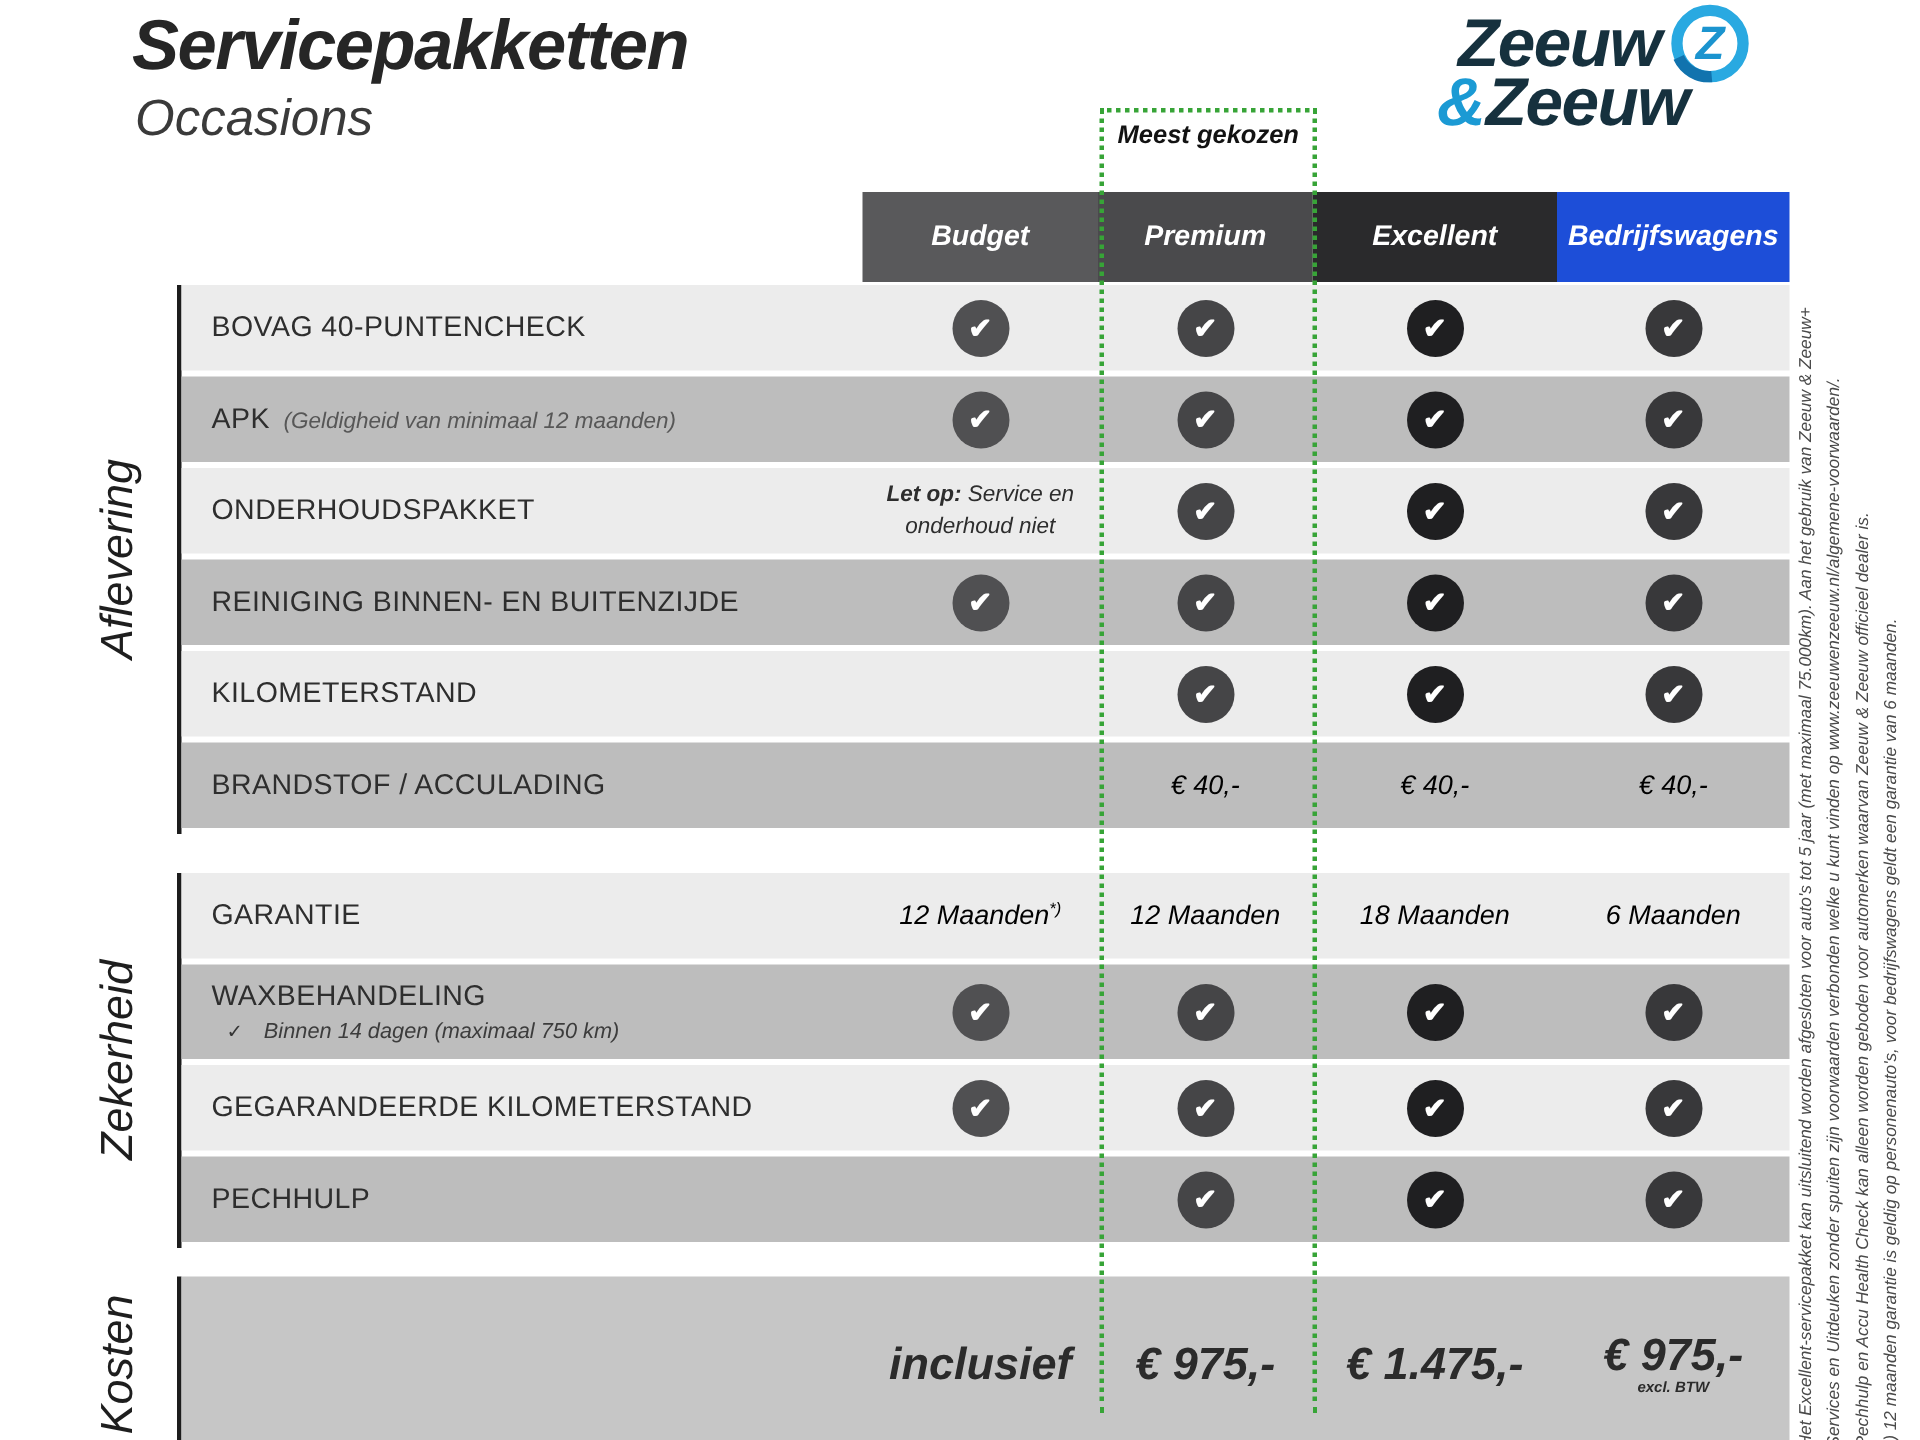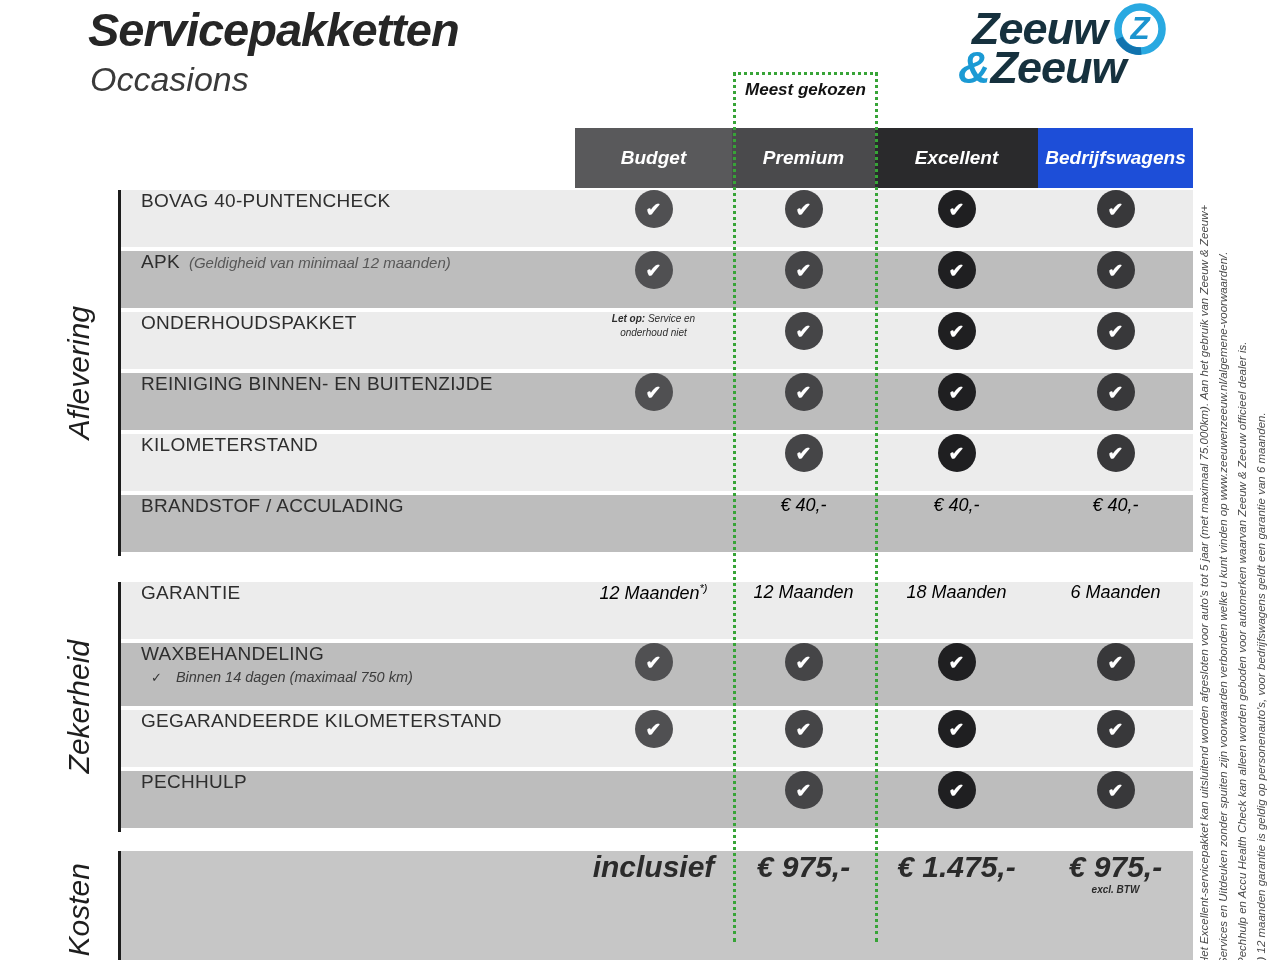--- a/index.html
+++ b/index.html
@@ -22,36 +22,36 @@
   .col-headers{position:absolute;left:575px;top:128px;height:60px;display:flex;}
   .col-h{height:60px;display:flex;align-items:center;justify-content:center;
          color:#fff;font-style:italic;font-weight:bold;font-size:19px;}
 
   
   .table-wrap{position:absolute;left:40px;top:190px;width:1153px;}
   .section{display:flex;}
   .sec-label-block{width:78px;border-right:3px solid #1c1c1c;display:flex;align-items:center;justify-content:center;}
   .vlabel{writing-mode:vertical-rl;transform:rotate(180deg);font-style:italic;font-size:30px;color:#1e1e1e;}
   .rows{flex:1;}
-  .row{display:flex;align-items:flex-start;height:57px;margin-bottom:4px;}
+  .row{display:flex;align-items:center;height:57px;margin-bottom:4px;}
   .row.light{background:#ececec;}
   .row.dark{background:#bdbdbd;}
   .row.tall{height:63px;}
   .row.kosten-row{background:#c6c6c6;height:117px;margin-bottom:0;}
   .row-label-cell{flex:1;padding-left:20px;display:flex;flex-direction:column;justify-content:center;}
   .lab{font-size:19px;color:#2e2e2e;letter-spacing:.3px;}
   .lab-note{font-style:italic;font-size:15px;color:#575757;margin-left:9px;letter-spacing:0;}
   .sub-line{margin-top:4px;font-style:italic;font-size:14.5px;color:#3c3c3c;}
   .sub-check{font-style:normal;font-size:13px;margin-right:14px;margin-left:10px;color:#333;}
   .cell{display:flex;align-items:center;justify-content:center;flex-direction:column;}
   .check{width:38px;height:38px;border-radius:50%;display:flex;align-items:center;justify-content:center;
          color:#fff;font-size:19px;font-weight:bold;}
   .val{font-style:italic;font-size:18px;color:#000000;}
   .val sup{font-size:11px;}
-  .note-cell{font-style:italic;font-size:10px;color:#2d2d2d;text-align:center;width:128px;line-height:1.35;}
+  .note-cell{font-style:italic;font-size:15px;color:#2d2d2d;text-align:center;width:128px;line-height:1.35;}
   .price{font-style:italic;font-weight:bold;font-size:30px;color:#2b2b2b;text-align:center;line-height:1.05;}
   .price .small{font-size:10px;display:block;margin-top:2px;}
 
   
   .premium-overlay{position:absolute;left:733px;top:72px;width:139px;height:867px;
                    border:3px dotted #37a437;border-bottom:none;z-index:5;pointer-events:none;
                    display:flex;justify-content:center;align-items:flex-start;}
   .most-chosen{font-style:italic;font-weight:bold;font-size:17px;color:#121212;margin-top:5px;}
 
   

